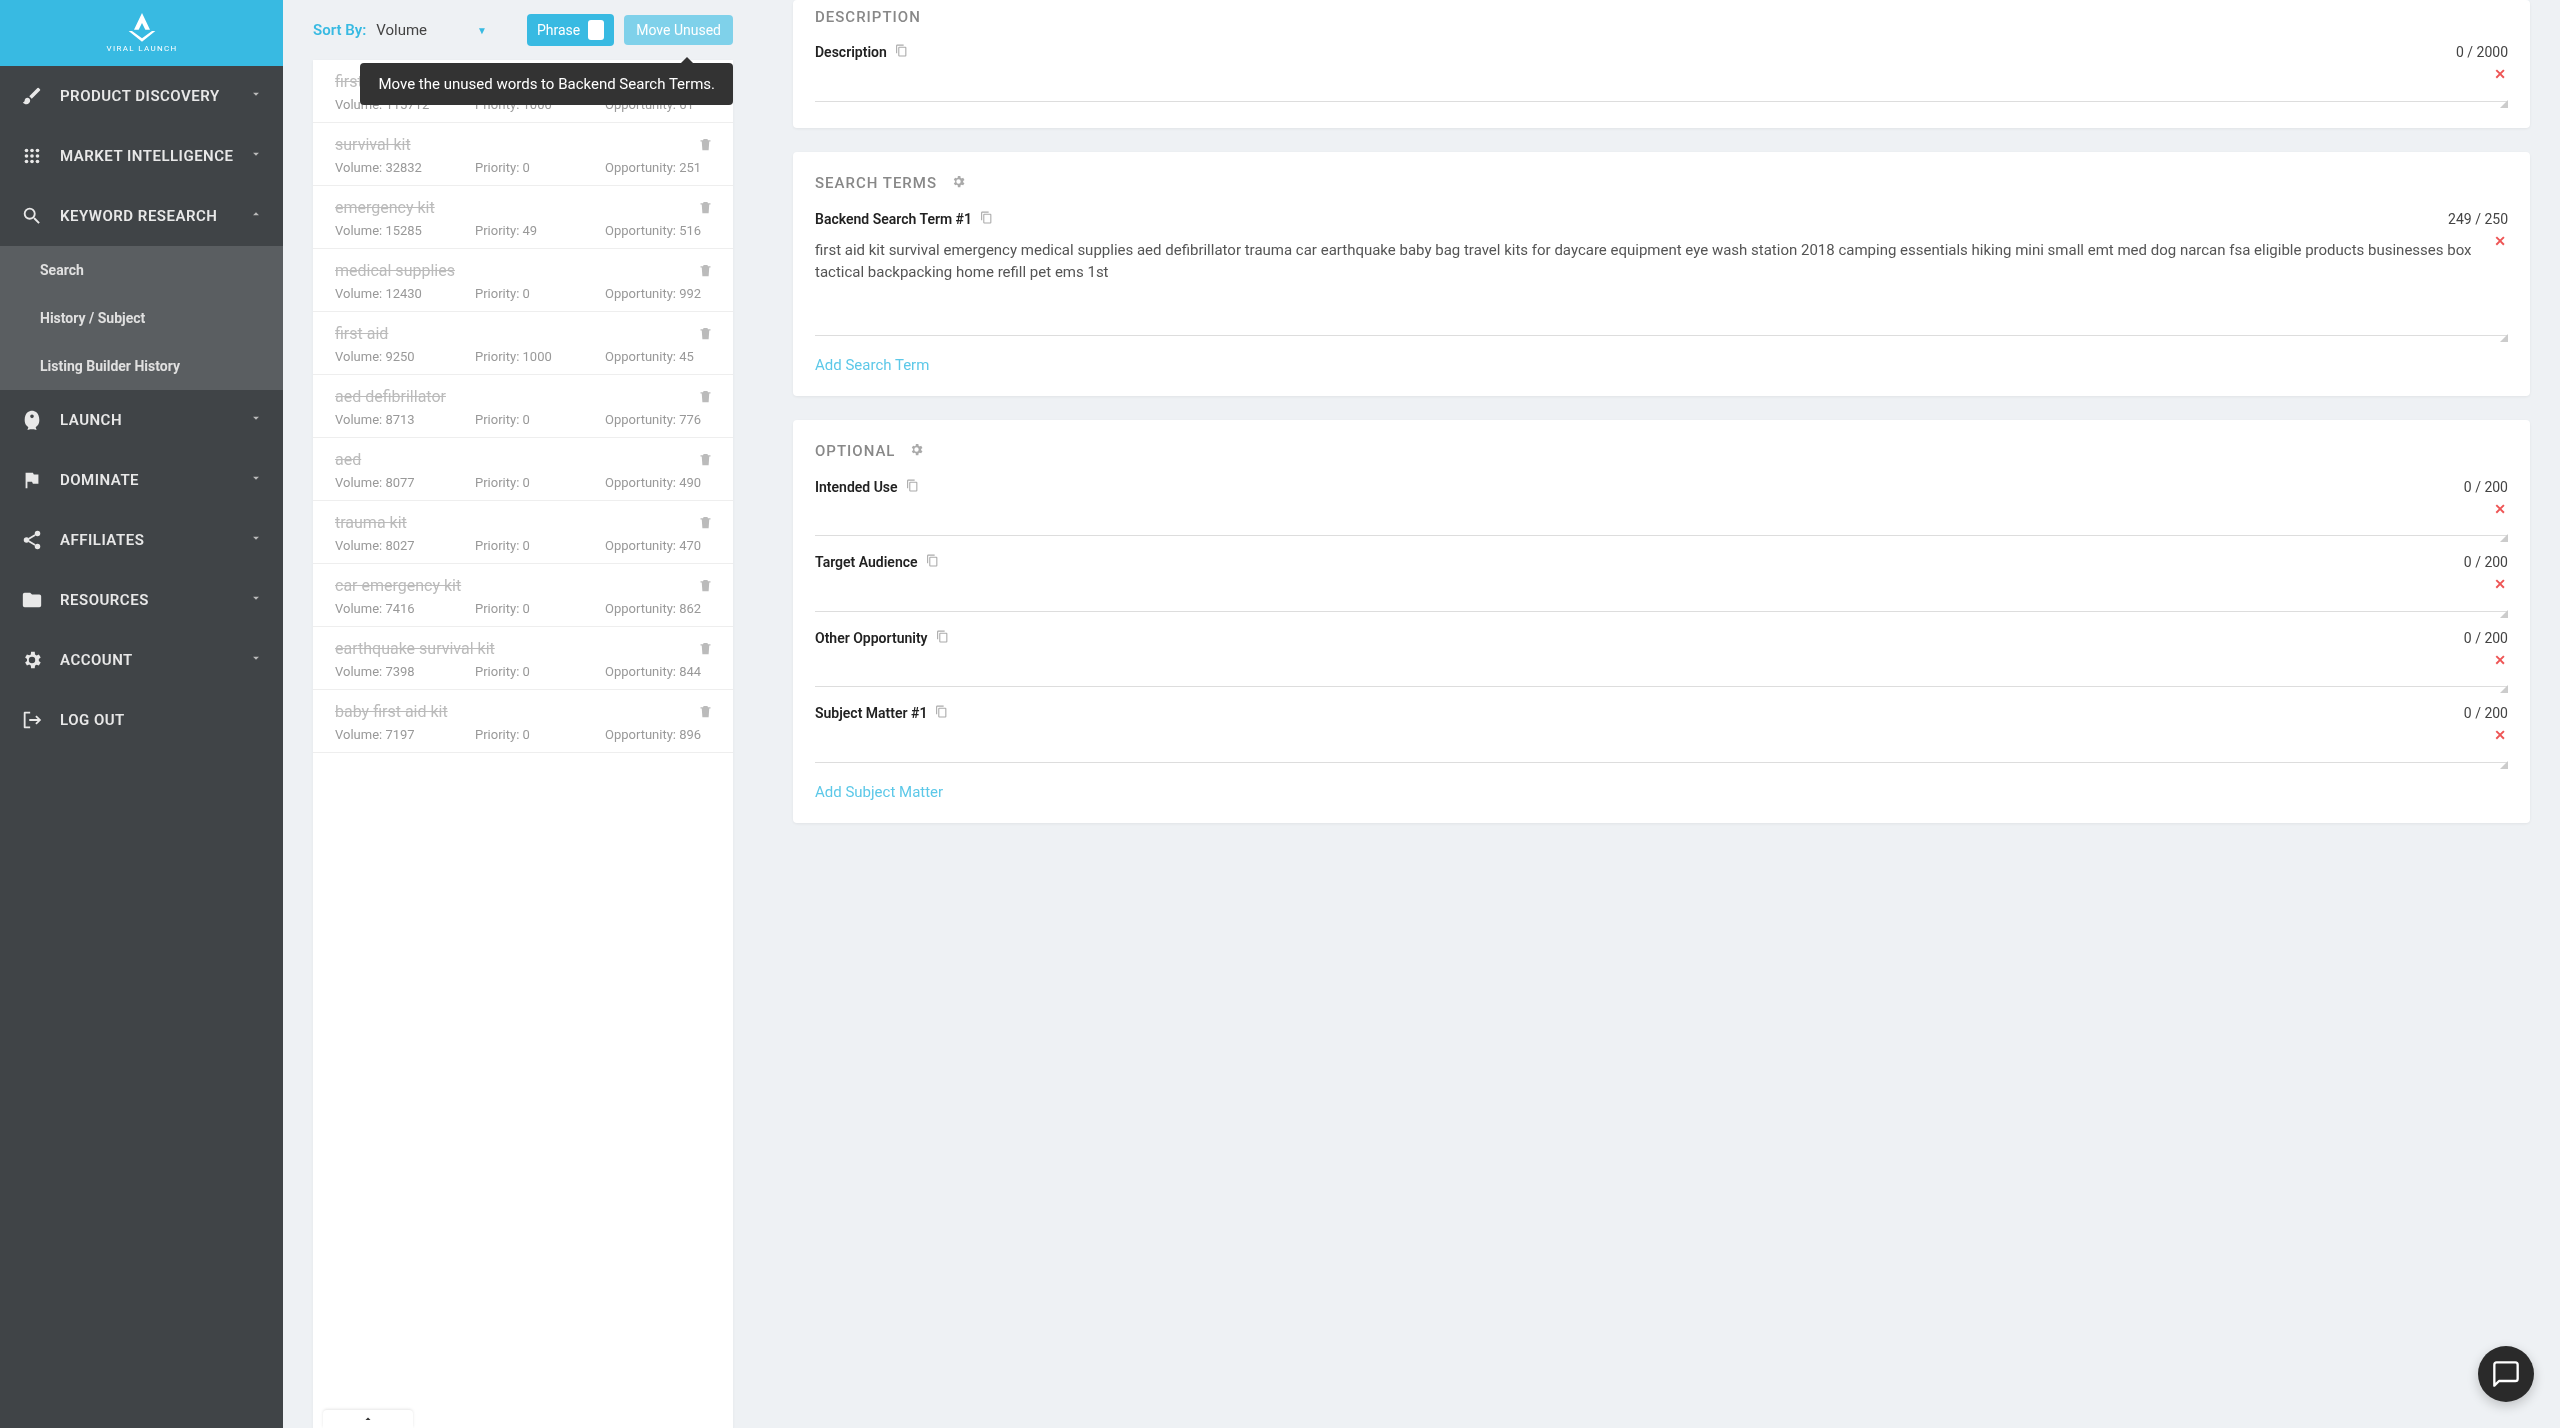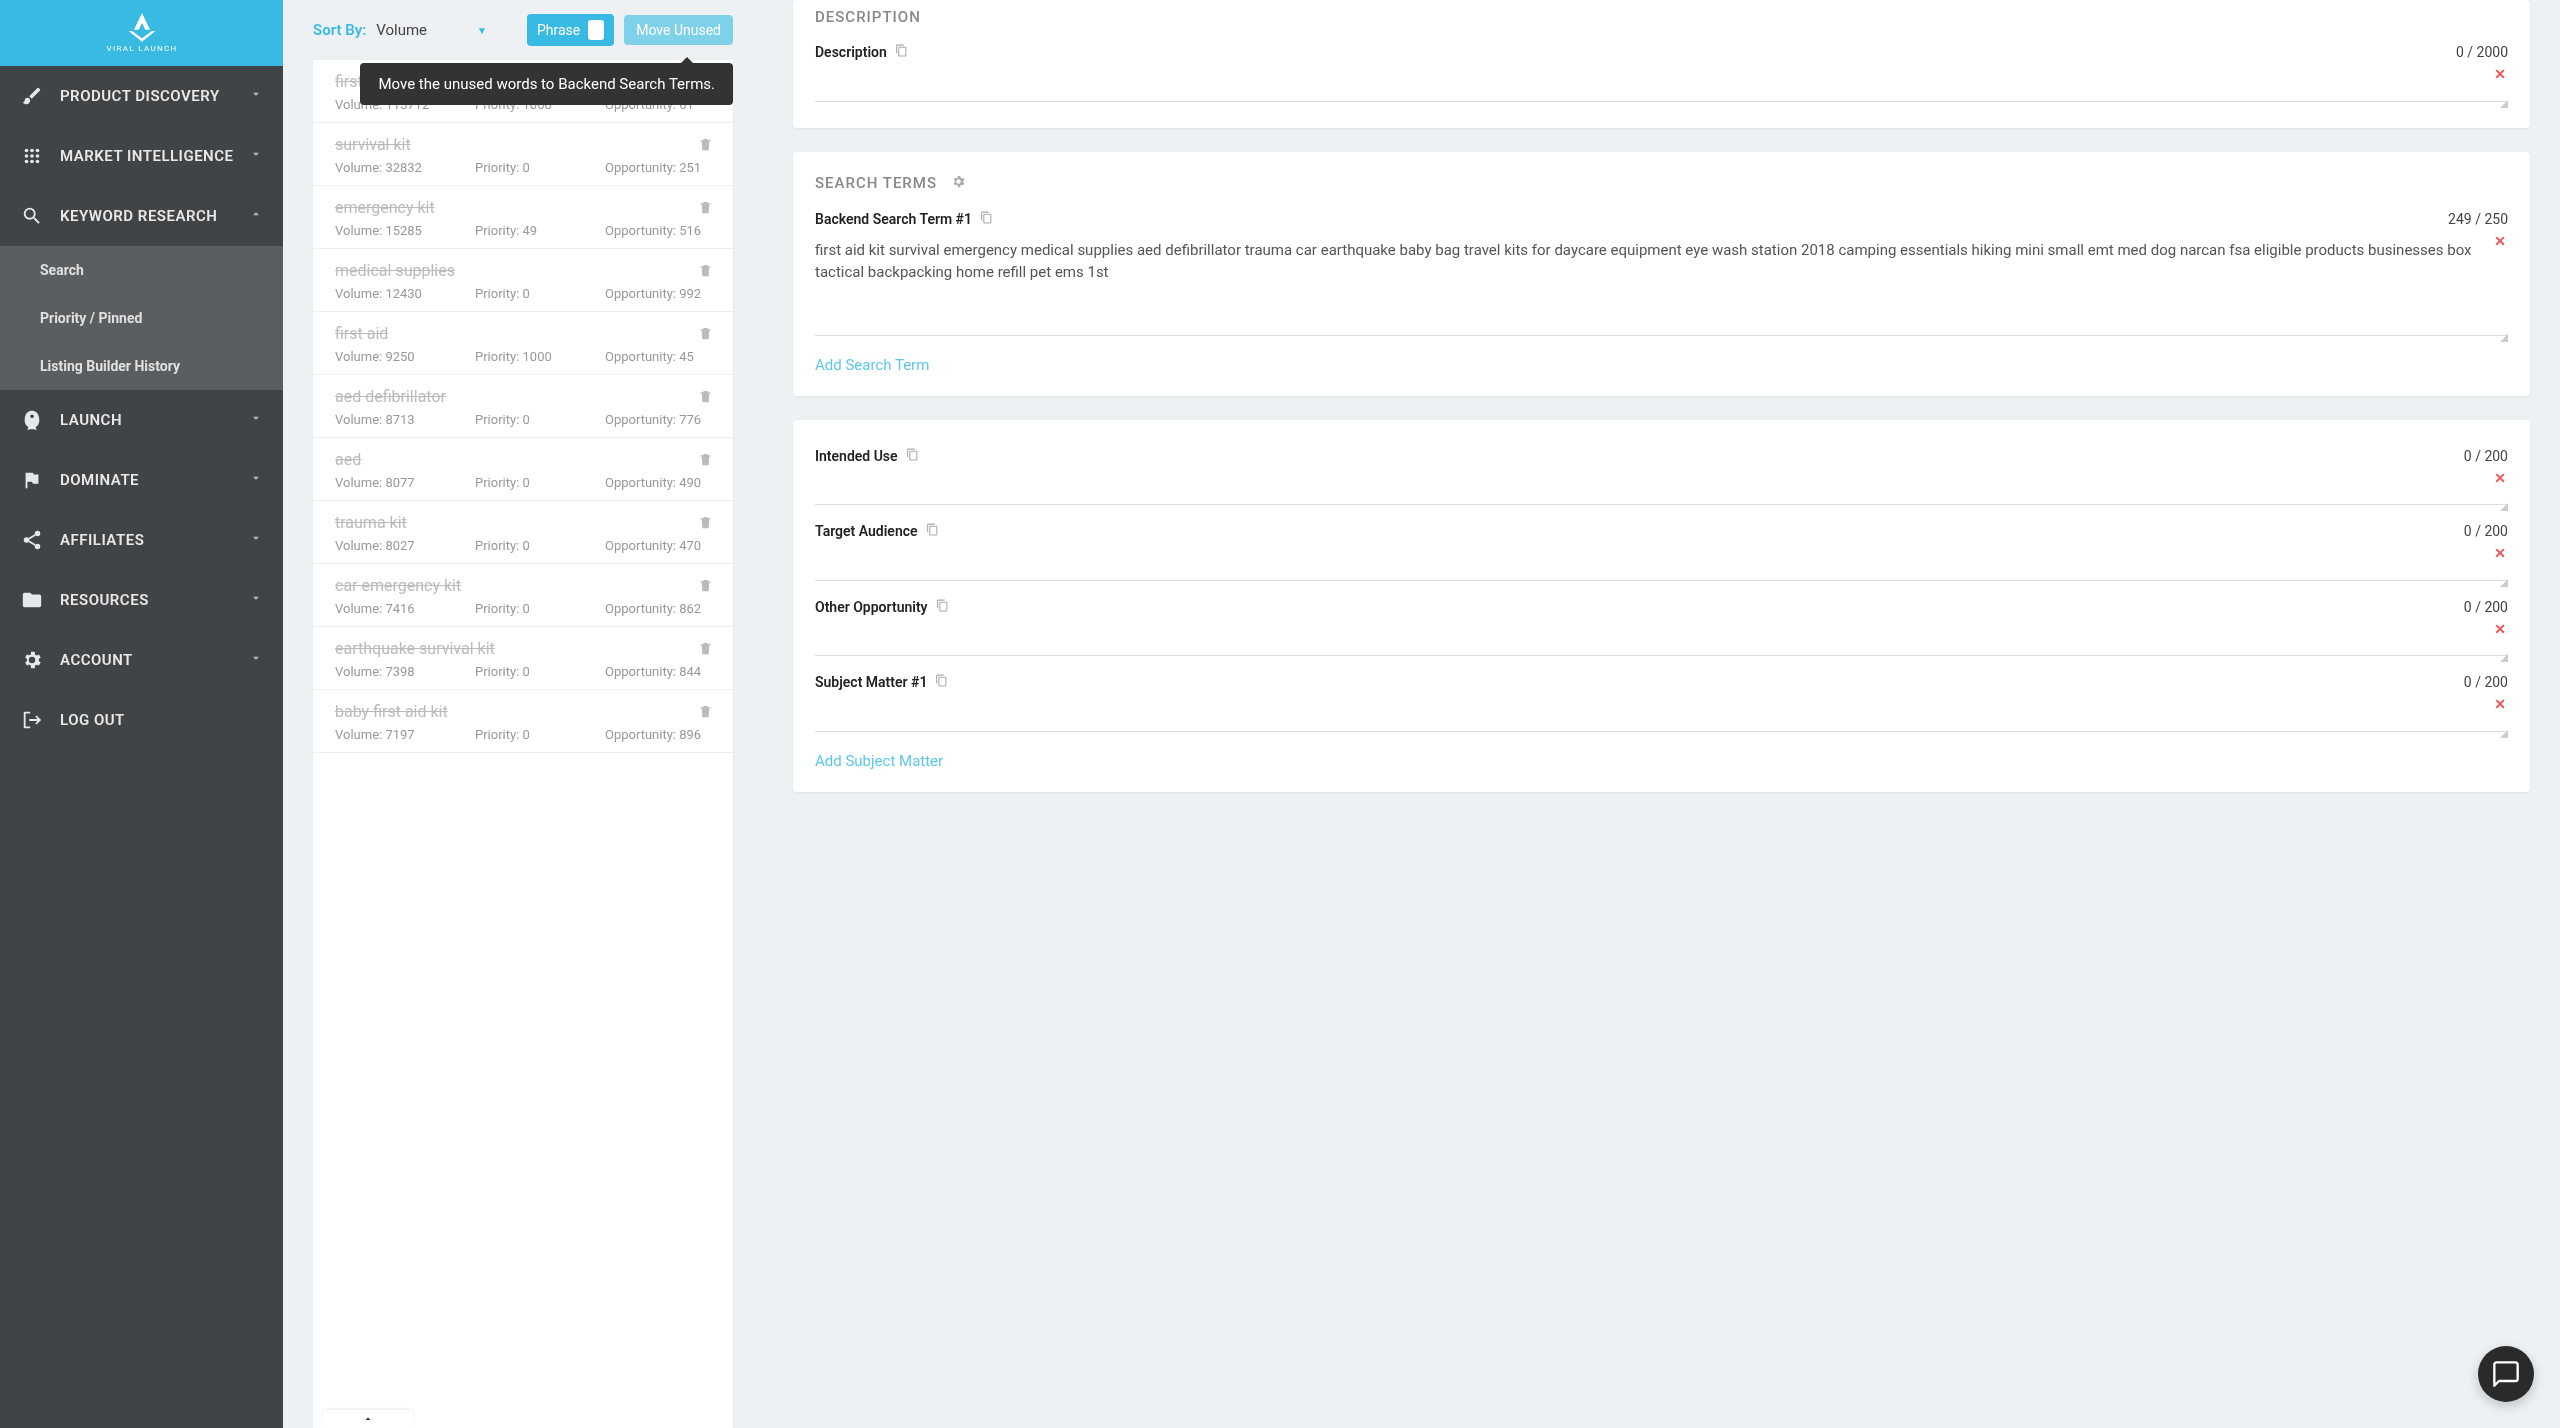--- a/index.html
+++ b/index.html
@@ -123,21 +123,21 @@
               <path d="M15.5 14h-.79l-.28-.27A6.471 6.471 0 0 0 16 9.5 6.5 6.5 0 1 0 9.5 16a6.471 6.471 0 0 0 4.23-1.57l.27.28v.79l5 4.99L20.49 19l-4.99-5zm-6 0C7.01 14 5 11.99 5 9.5S7.01 5 9.5 5 14 7.01 14 9.5 11.99 14 9.5 14z"></path>
             </svg>
           </span>
           <span class="nav-label">KEYWORD RESEARCH</span>
           <span class="chev"><svg width="14" height="14" viewBox="0 0 24 24">
               <path d="M7 14l5-5 5 5z"></path>
             </svg></span>
         </div>
         <div class="nav-sub">
           <div class="nav-sub-item">Search</div>
-          <div class="nav-sub-item">Priority / Pinned</div>
+          <div class="nav-sub-item">History / Subject</div>
           <div class="nav-sub-item">Listing Builder History</div>
         </div>
         <div class="nav-item">
           <span class="nav-icon">
             <svg width="22" height="22" viewBox="0 0 24 24">
               <path d="M12 2c3 0 8 2 8 10 0 3-1 5-2 6l-2 2h-8l-2-2c-1-1-2-3-2-6 0-8 5-10 8-10zm0 4a2 2 0 1 0 0 4 2 2 0 0 0 0-4zM8 20l-1 3 3-1h4l3 1-1-3H8z"></path>
             </svg>
           </span>
           <span class="nav-label">LAUNCH</span>
           <span class="chev"><svg width="14" height="14" viewBox="0 0 24 24">
@@ -396,20 +396,28 @@
           <div class="field-body">
             <textarea class="field-input" rows="4" style="">first aid kit survival emergency medical supplies aed defibrillator trauma car earthquake baby bag travel kits for daycare equipment eye wash station 2018 camping essentials hiking mini small emt med dog narcan fsa eligible products businesses box tactical backpacking home refill pet ems 1st</textarea>
             <span class="clear-x">✕</span>
             <span class="resize-handle"></span>
           </div>
         </div>
         <span class="add-link">Add Search Term</span>
       </div>
 
       <div class="card" style="padding-top:14px;">
+        <div class="card-title">
+          <span>OPTIONAL</span>
+          <span class="gear">
+            <svg width="15" height="15" viewBox="0 0 24 24">
+                <path d="M19.4 13a7.5 7.5 0 0 0 0-2l2.1-1.6-2-3.4-2.5 1a7.6 7.6 0 0 0-1.7-1L15 3h-4l-.3 2.9a7.6 7.6 0 0 0-1.7 1l-2.5-1-2 3.4L6.6 11a7.5 7.5 0 0 0 0 2l-2.1 1.6 2 3.4 2.5-1a7.6 7.6 0 0 0 1.7 1L11 21h4l.3-2.9a7.6 7.6 0 0 0 1.7-1l2.5 1 2-3.4L19.4 13zM12 15.5A3.5 3.5 0 1 1 15.5 12 3.5 3.5 0 0 1 12 15.5z"></path>
+              </svg>
+          </span>
+        </div>
         <div id="optional-fields">
             <div class="field">
               <div class="field-head">
                 <span class="field-label">
                   <span>Intended Use</span>
                   <span class="copy-ic"><svg width="13" height="13" viewBox="0 0 24 24">
                       <path d="M16 1H4a2 2 0 0 0-2 2v14h2V3h12V1zm3 4H8a2 2 0 0 0-2 2v14a2 2 0 0 0 2 2h11a2 2 0 0 0 2-2V7a2 2 0 0 0-2-2zm0 16H8V7h11v14z"></path>
                     </svg></span>
                 </span>
                 <span class="counter">0 / 200</span>

